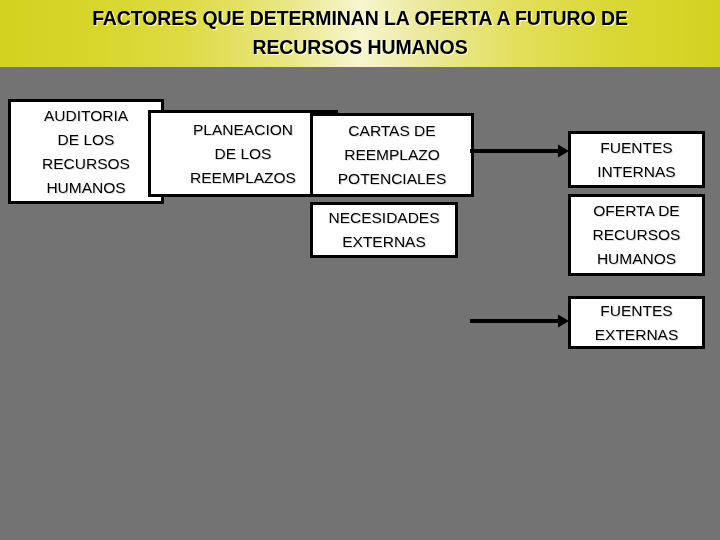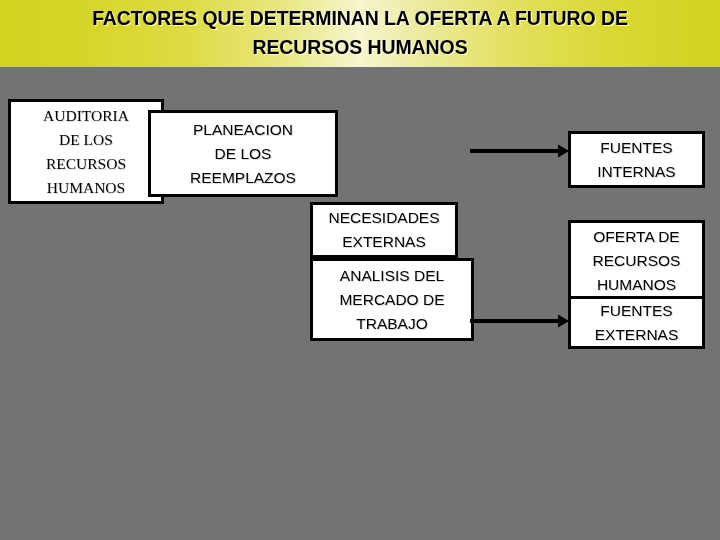--- a/index.html
+++ b/index.html
@@ -63,27 +63,27 @@
     align-items: center;
     justify-content: center;
     text-align: center;
     font-size: 15.5px;
     line-height: 24px;
     white-space: pre-line;
     text-shadow: 1px 1px 0 rgba(190,190,190,0.55);
   }
 
   
-  #box-auditoria       { left:  8px; top:  99px; width: 156px; height: 105px; font-family: Liberation Serif, serif; }
+  #box-auditoria       { left:  8px; top:  99px; width: 156px; height: 105px; }
   #box-planeacion      { left: 148px; top: 110px; width: 190px; height:  87px; }
   #box-cartas          { left: 310px; top: 113px; width: 164px; height:  84px; }
   #box-necesidades     { left: 310px; top: 202px; width: 148px; height:  56px; }
   #box-analisis        { left: 310px; top: 258px; width: 164px; height:  83px; }
   #box-fuentes-internas{ left: 568px; top: 131px; width: 137px; height:  57px; }
-  #box-oferta          { left: 568px; top: 220px; width: 137px; height:  82px; }
+  #box-oferta          { left: 568px; top: 194px; width: 137px; height:  82px; }
   #box-fuentes-externas{ left: 568px; top: 296px; width: 137px; height:  53px; }
 
   
   .connector {
     position: absolute;
   }
   .connector svg { display: block; }
   #arrow-cartas-to-internas { left: 470px; top: 142px; }
   #arrow-analisis-to-externas { left: 470px; top: 312px; }
 </style>
@@ -98,27 +98,27 @@
 
   <div class="box" id="box-auditoria">AUDITORIA
 DE LOS
 RECURSOS
 HUMANOS</div>
 
   <div class="box" id="box-planeacion">PLANEACION
 DE LOS
 REEMPLAZOS</div>
 
+  <div class="box" id="box-cartas">CARTAS DE
+REEMPLAZO
+POTENCIALES</div>
 
   <div class="box" id="box-necesidades">NECESIDADES
 EXTERNAS</div>
 
-  <div class="box" id="box-analisis">ANALISIS DEL
-MERCADO DE
-TRABAJO</div>
 
   <div class="box" id="box-fuentes-internas">FUENTES
 INTERNAS</div>
 
   <div class="box" id="box-oferta">OFERTA DE
 RECURSOS
 HUMANOS</div>
 
   <div class="box" id="box-fuentes-externas">FUENTES
 EXTERNAS</div>

